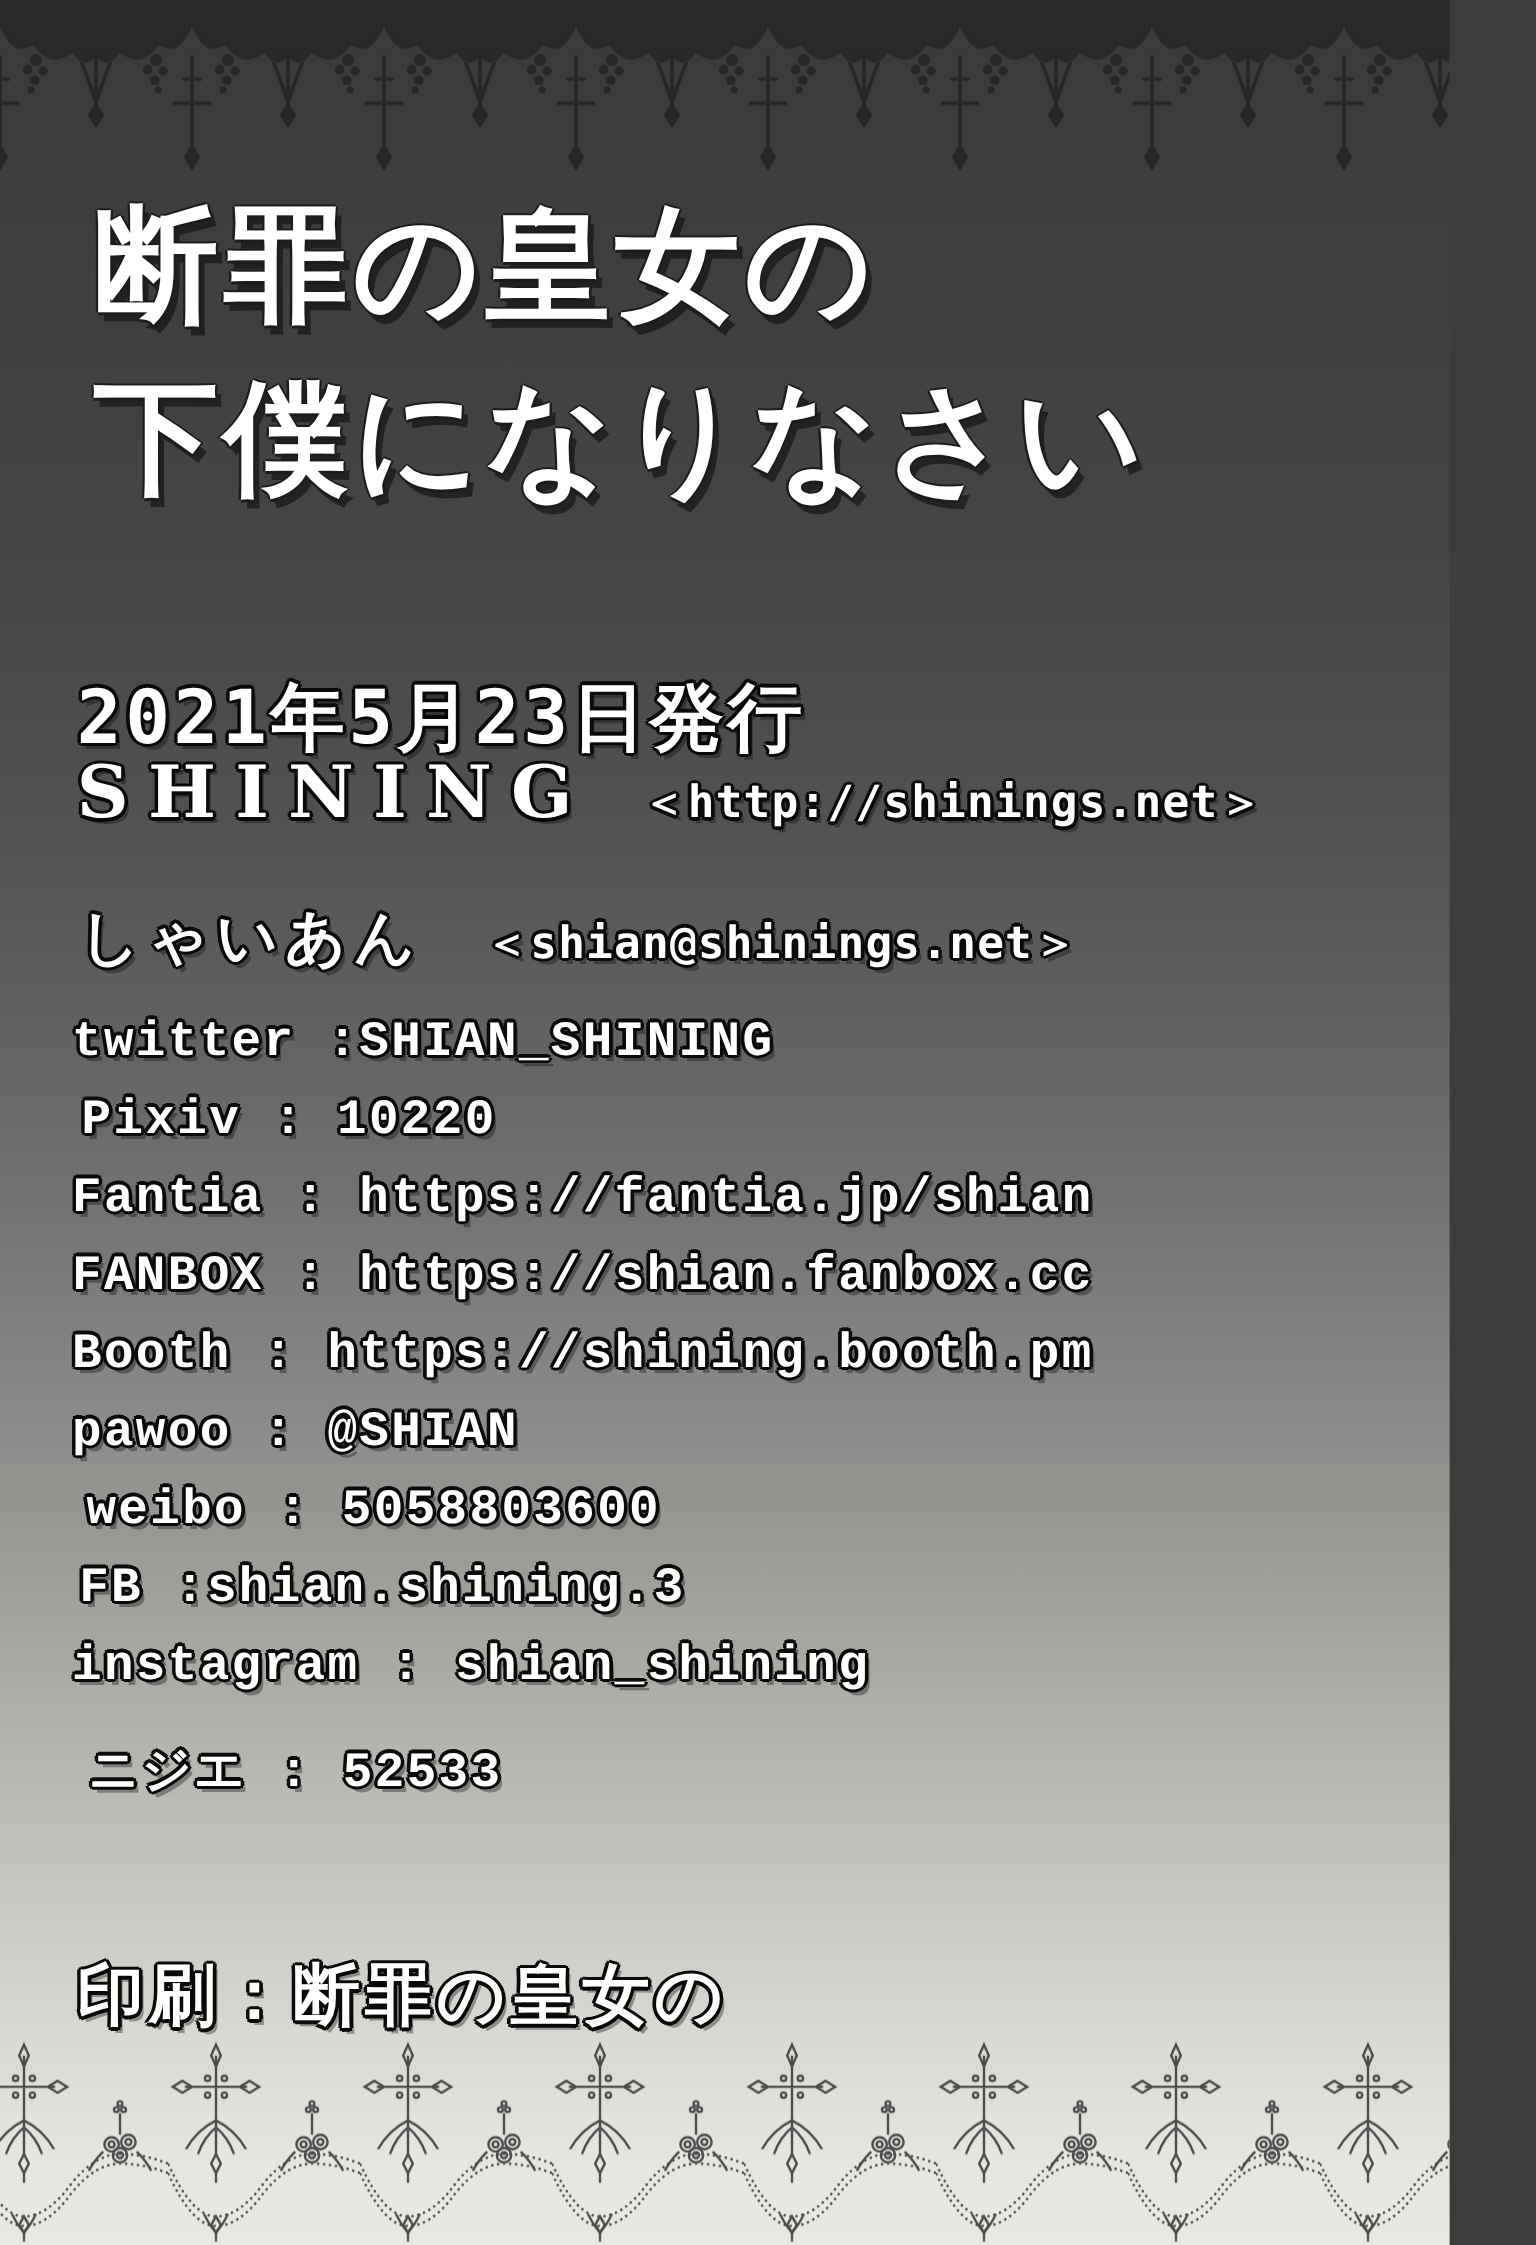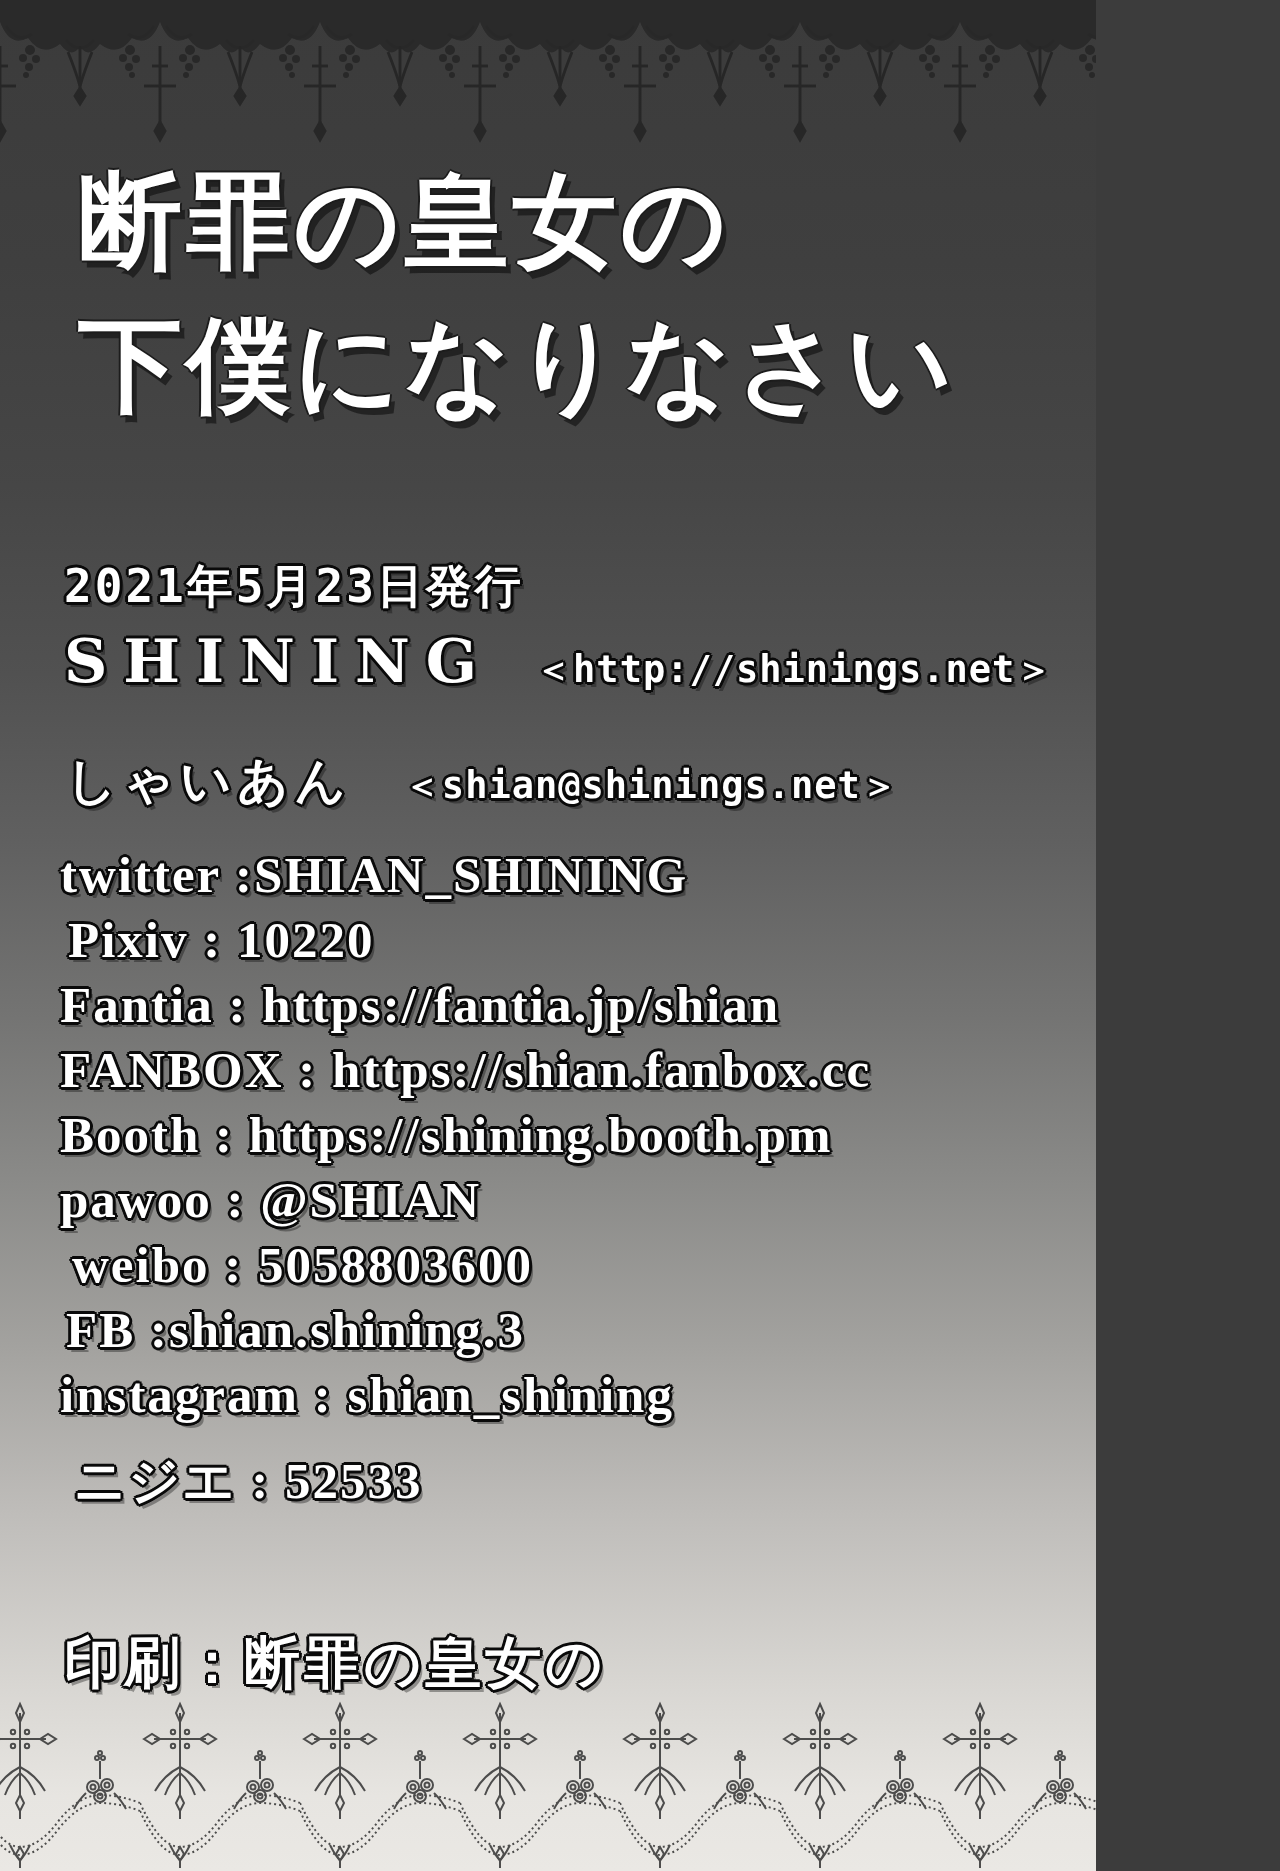--- a/index.html
+++ b/index.html
@@ -1,18 +1,18 @@
 <!DOCTYPE html>
 <html><head>
 <meta charset="utf-8">
 <style>
   html,body{margin:0;padding:0;}
   body{width:1280px;height:1871px;overflow:hidden;background:#3c3c3c;}
   .page{
-    position:relative;width:1096px;height:1871px;overflow:hidden;
+    position:relative;width:1208px;height:1871px;overflow:hidden;
     background:linear-gradient(180deg,
       #3b3b3b 0%, #3f3f3f 14%, #464646 26%, #515151 36%,
       #606060 45%, #737372 54%, #8a8a88 63%, #a3a29f 72%,
       #bfbdba 81%, #d8d6d2 90%, #e7e5e1 96%, #eae8e4 100%);
     font-family:"DejaVu Sans", sans-serif;
   }
   .ornament-top{position:absolute;top:0;left:0;width:1280px;height:210px;}
   .ornament-bottom{position:absolute;bottom:0;left:0;width:1280px;height:172px;}
 
   .title{
@@ -28,21 +28,21 @@
 
   .outlined{
     color:#ffffff;
     text-shadow:
       -3px 0 0 #0a0a0a, 3px 0 0 #0a0a0a, 0 -3px 0 #0a0a0a, 0 3px 0 #0a0a0a,
       -2px -2px 0 #0a0a0a, 2px -2px 0 #0a0a0a, -2px 2px 0 #0a0a0a, 2px 2px 0 #0a0a0a,
       4px 5px 0 rgba(10,10,10,0.35);
   }
   .date{
     position:absolute;top:556px;left:64px;
-    font-size:46px;letter-spacing:3px;font-weight:bold;
+    font-size:62px;letter-spacing:3px;font-weight:bold;
     font-family:"DejaVu Sans Mono", monospace;white-space:nowrap;
   }
   .circle-line{
     position:absolute;top:626px;left:64px;display:flex;align-items:baseline;gap:42px;white-space:nowrap;
   }
   .circle-name{
     font-family:"DejaVu Serif", serif;font-weight:bold;
     font-size:60px;letter-spacing:16px;
   }
   .bracketed{
@@ -51,22 +51,22 @@
   }
   .author-line{
     position:absolute;top:748px;left:66px;display:flex;align-items:baseline;gap:52px;white-space:nowrap;
   }
   .author-name{font-size:50px;font-weight:bold;letter-spacing:6px;}
 
   .socials{
     position:absolute;top:846px;left:60px;margin:0;padding:0;list-style:none;
   }
   .socials li{
-    height:65px;font-size:51px;font-weight:bold;letter-spacing:2px;
-    font-family:Liberation Serif, serif;white-space:nowrap;
+    height:65px;font-size:41px;font-weight:bold;letter-spacing:2px;
+    font-family:Liberation Mono, monospace;white-space:nowrap;
   }
   .socials li:nth-child(2){padding-left:8px;}
   .socials li:nth-child(7){padding-left:12px;}
   .socials li:nth-child(8){padding-left:6px;}
   .socials li:nth-child(10){padding-left:14px;margin-top:16px;}
   .socials li:nth-child(11){padding-left:8px;}
 
   .printer{
     position:absolute;top:1626px;left:64px;
     font-size:56px;font-weight:bold;letter-spacing:4px;white-space:nowrap;

